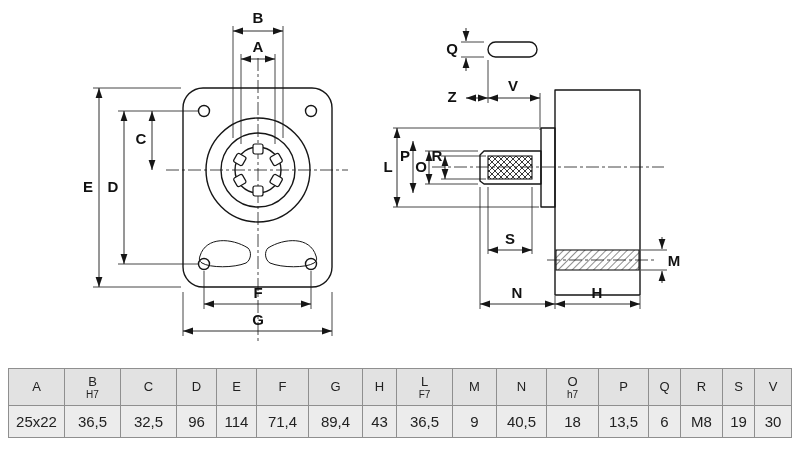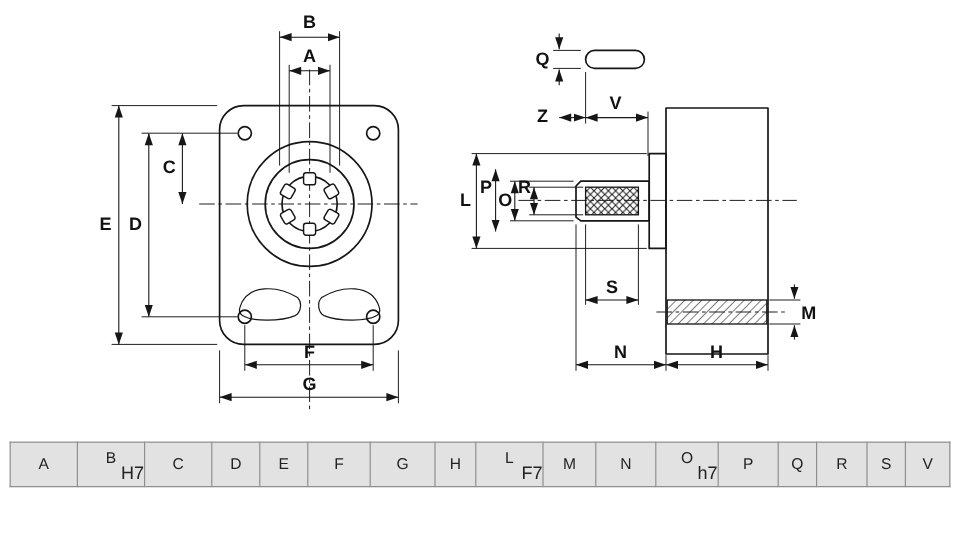--- a/index.html
+++ b/index.html
@@ -14,21 +14,21 @@
   .tooth{fill:#ffffff;stroke:#161616;stroke-width:1.2;}
   .hatched{fill:url(#xhatch);stroke:#161616;stroke-width:1.1;}
   .banded{fill:url(#hatch);stroke:#161616;stroke-width:1.1;}
   text.lbl{font-family:"Liberation Sans",sans-serif;font-size:15px;font-weight:600;fill:#111;text-anchor:middle;}
   .table-wrap{margin:6px 8px 0 8px;}
   table.dims{border-collapse:collapse;table-layout:fixed;width:784px;background:#ececec;}
   table.dims th,table.dims td{border:1px solid #8f8f8f;padding:0;text-align:center;vertical-align:middle;}
   table.dims th{background:#e2e2e2;height:36px;font-weight:normal;}
   table.dims td{background:#ececec;height:31px;font-size:15px;color:#222;}
   .hl{font-size:13px;line-height:14px;color:#222;}
-  .hs{font-size:15px;line-height:11px;color:#222;text-align:right;}
+  .hs{font-size:10px;line-height:11px;color:#222;}
   .hs:empty{display:none;}
 </style>
 </head>
 <body>
 
 <div class="drawing-area">
 <svg width="800" height="362" viewBox="0 0 800 362">
   <defs>
     <marker id="ae" markerWidth="12" markerHeight="10" refX="10" refY="5" orient="auto" markerUnits="userSpaceOnUse">
       <path d="M0,1.6 L10,5 L0,8.4 Z" fill="#161616"></path>
@@ -245,15 +245,34 @@
       <th>
             <div class="hl">R</div>
           </th>
       <th>
             <div class="hl">S</div>
           </th>
       <th>
             <div class="hl">V</div>
           </th>
     </tr>
+    <tr>
+      <td>25x22</td>
+      <td>36,5</td>
+      <td>32,5</td>
+      <td>96</td>
+      <td>114</td>
+      <td>71,4</td>
+      <td>89,4</td>
+      <td>43</td>
+      <td>36,5</td>
+      <td>9</td>
+      <td>40,5</td>
+      <td>18</td>
+      <td>13,5</td>
+      <td>6</td>
+      <td>M8</td>
+      <td>19</td>
+      <td>30</td>
+    </tr>
   </tbody>
     </table>
 </div>
 
 </body></html>

